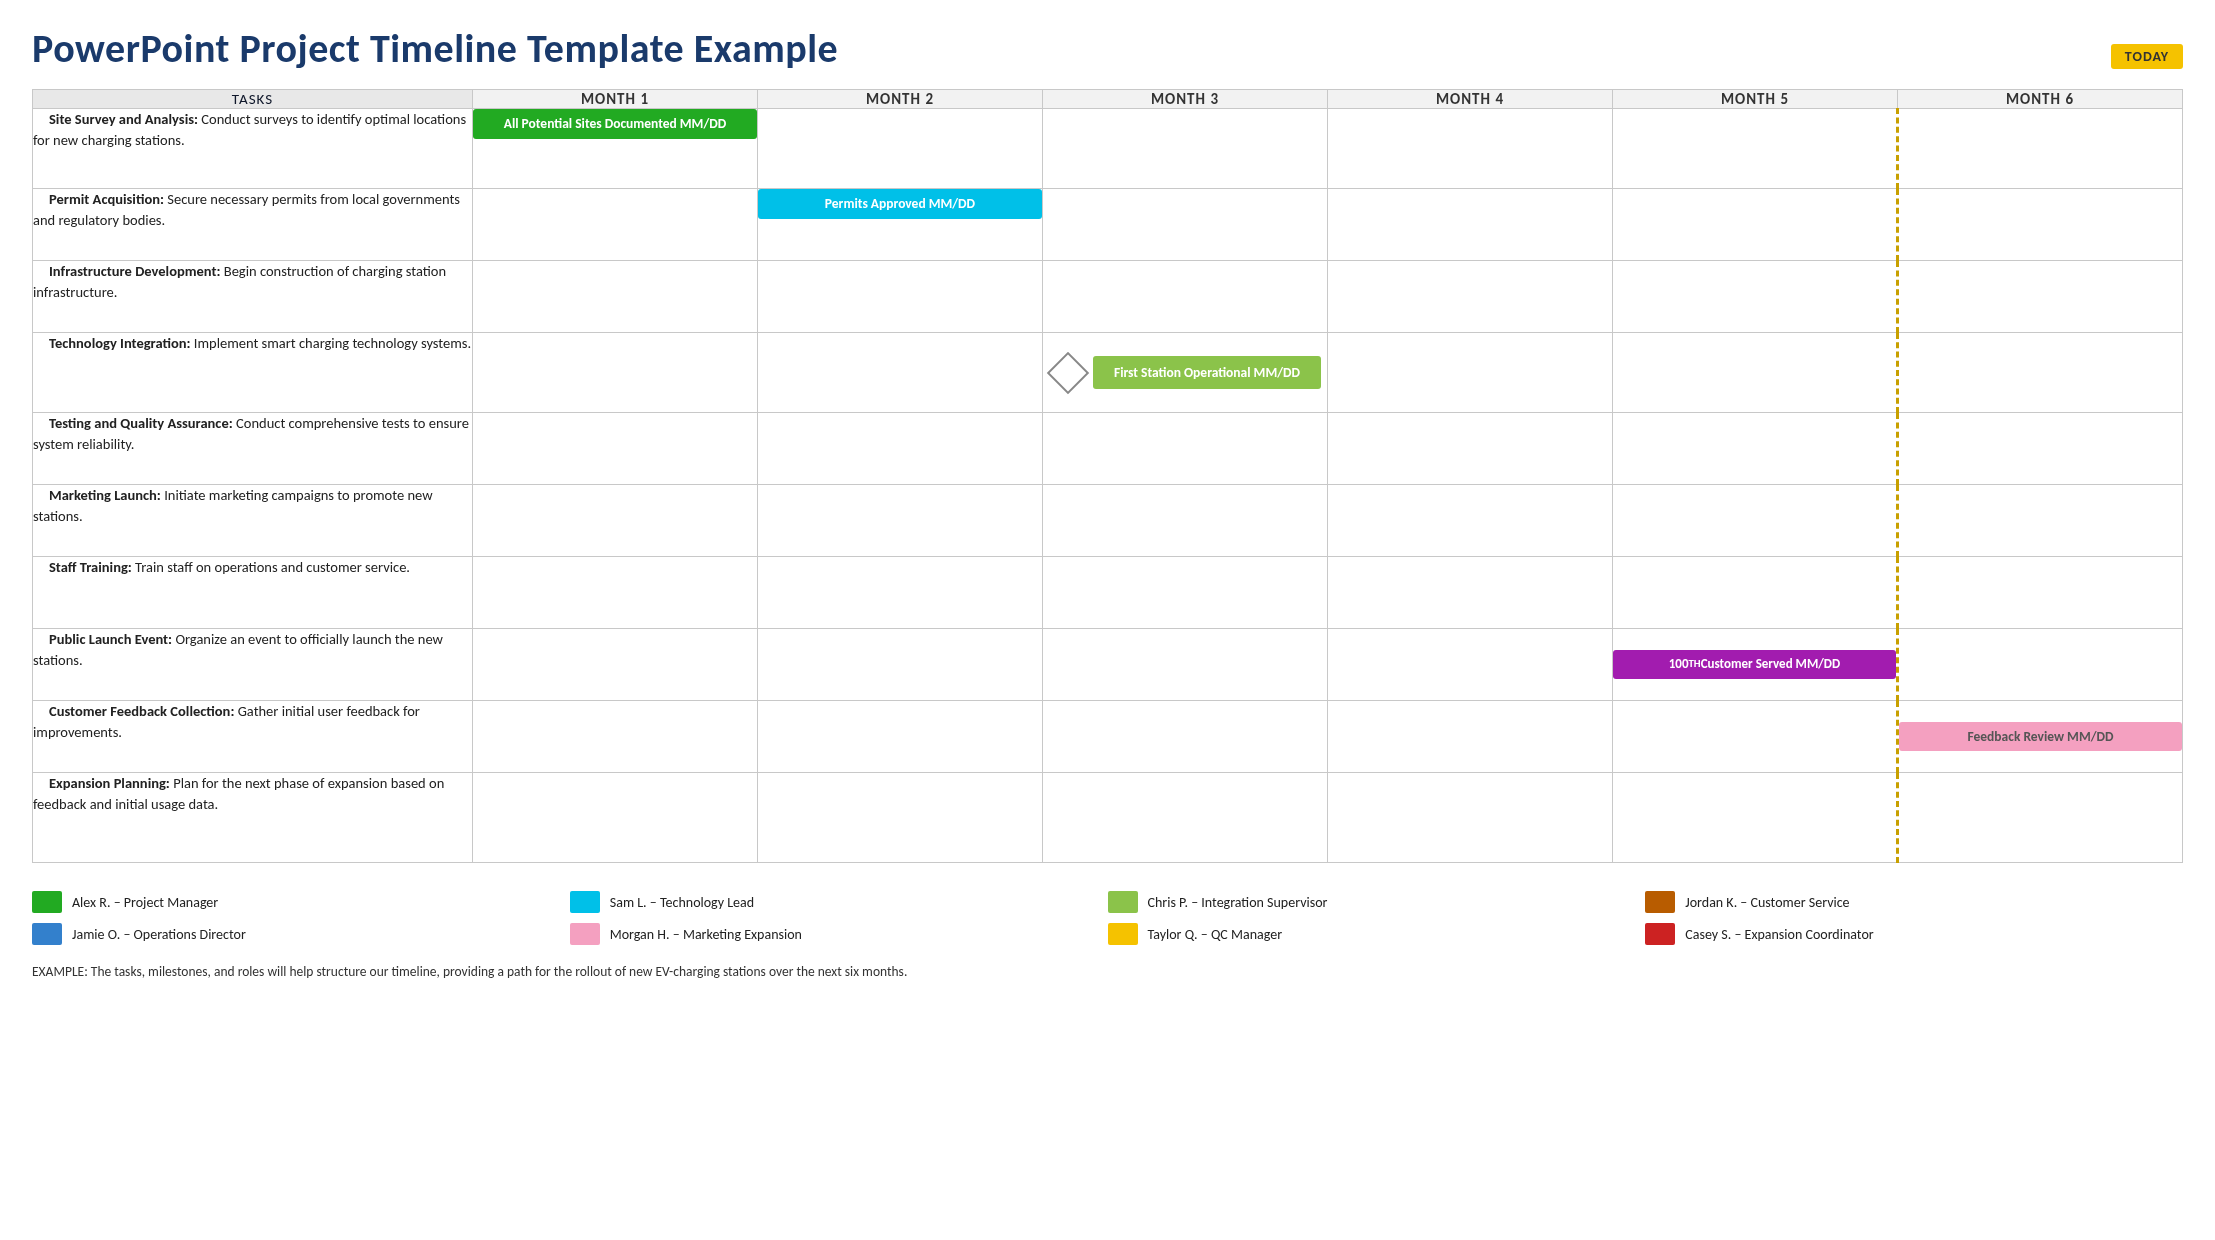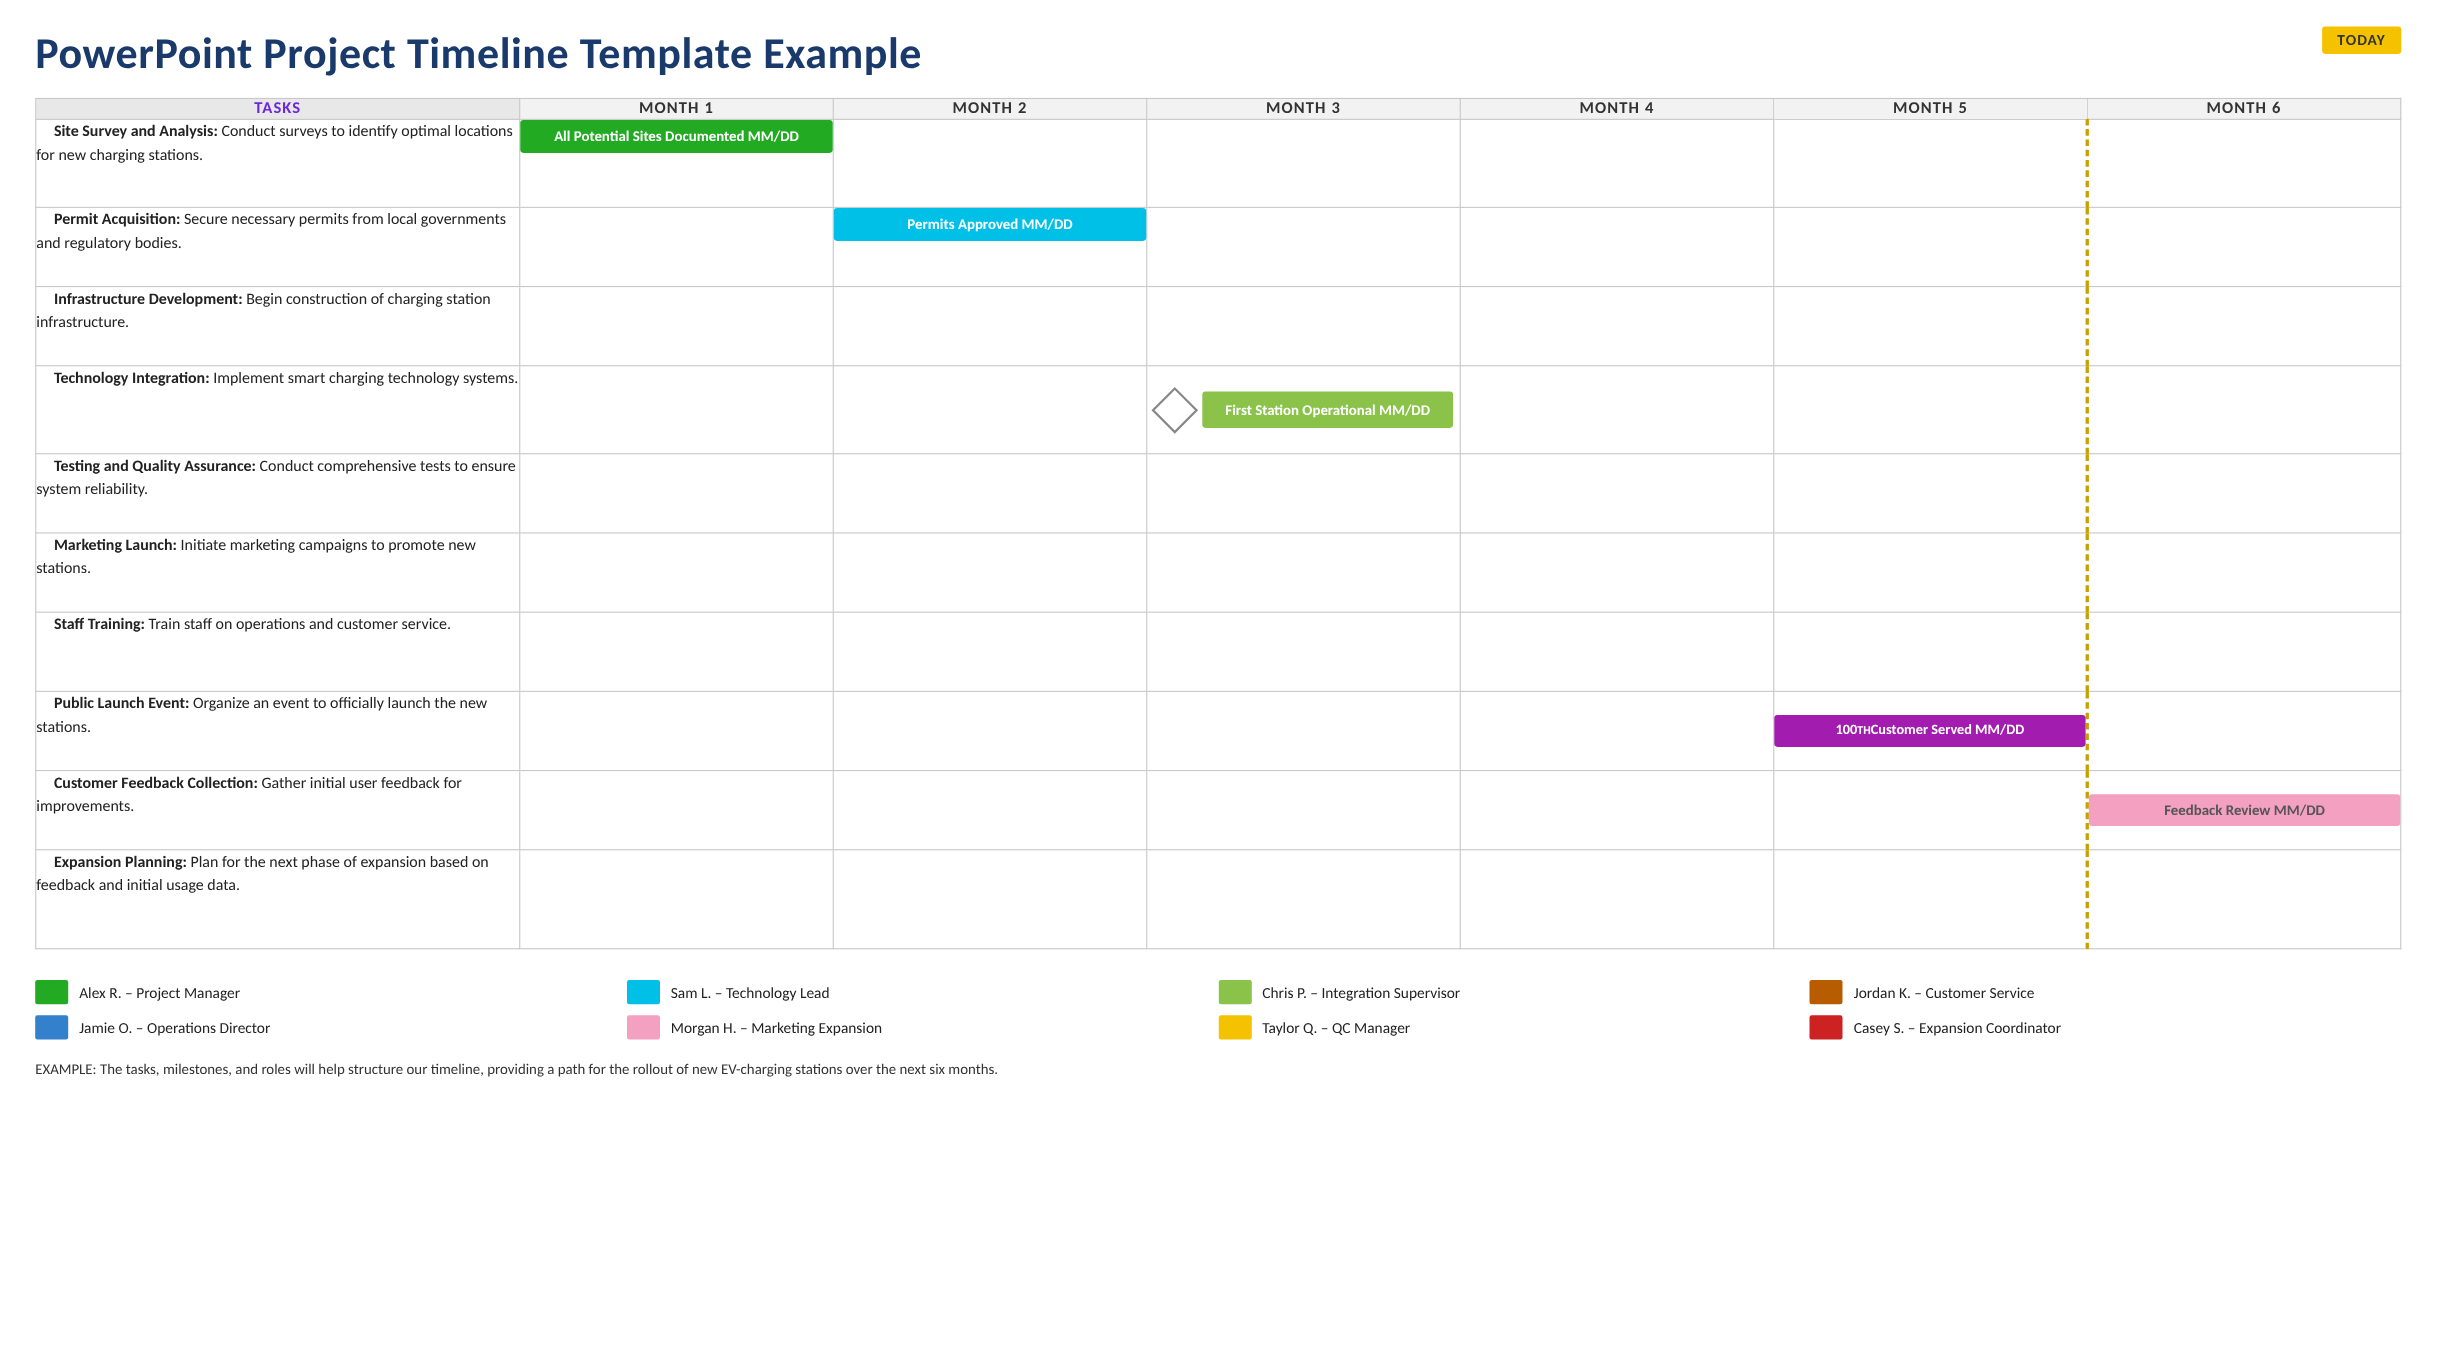--- a/index.html
+++ b/index.html
@@ -28,21 +28,21 @@
       font-weight: bold;
       font-size: 14px;
       padding: 4px 14px;
       border-radius: 3px;
       letter-spacing: 1px;
       vertical-align: middle;
     }
 
     .title-row {
       display: flex;
-      align-items: flex-start;
+      align-items: center;
       justify-content: space-between;
     }
 
     .today-wrapper {
       display: flex;
       flex-direction: column;
       align-items: center;
       position: relative;
     }
 
@@ -57,23 +57,23 @@
       border: 1px solid #c8c8c8;
       padding: 0;
       vertical-align: top;
     }
 
     .col-task { width: 440px; }
     .col-month { width: calc((100% - 440px) / 6); }
 
     .header-task {
       background: #e8e8e8;
-      font-weight: 700;
+      font-weight: 400;
       font-size: 15px;
-      color: #6d28d9;
+      color: #0f172a;
       text-transform: uppercase;
       letter-spacing: 1px;
       padding: 10px 14px;
       border: 1px solid #c8c8c8;
     }
 
     .header-month {
       background: #f2f2f2;
       font-weight: 700;
       font-size: 15px;

